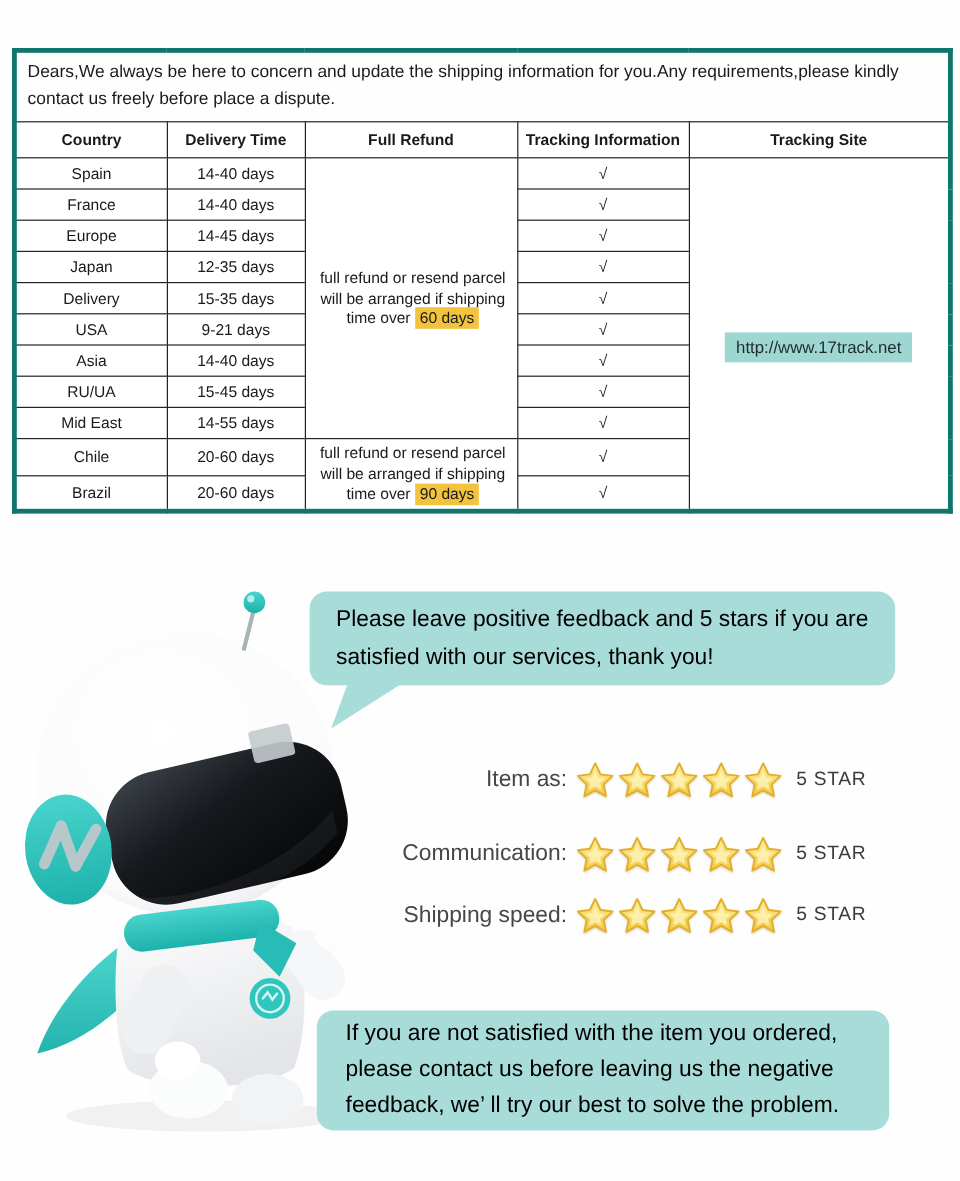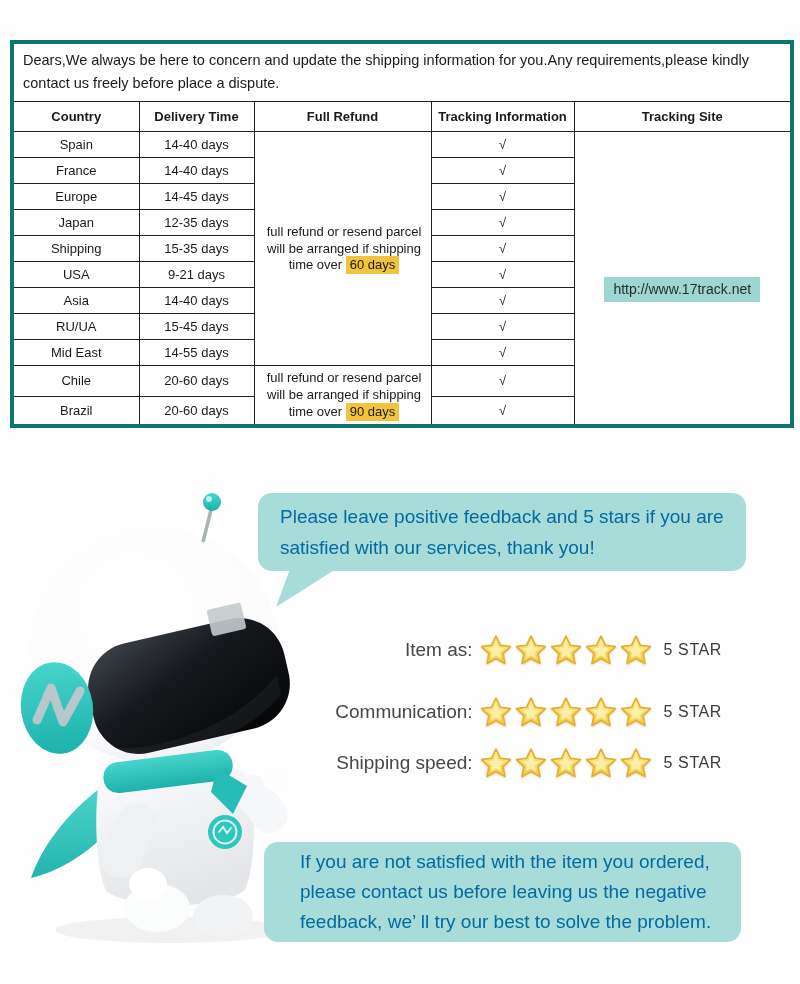--- a/index.html
+++ b/index.html
@@ -35,27 +35,27 @@
     font-size:14px; padding:4px 9px 5px 9px; cursor:pointer;margin-top:22px;
   }
   td.check { font-size:14px; }
 
   
   .hero { position:absolute; left:0; top:410px; width:800px; height:574px; }
 
   .robot { position:absolute; left:5px; top:70px; width:300px; height:470px; }
 
   .bubble {
-    position:absolute; background:#a8dcd9; color:#0369a1;
+    position:absolute; background:#a8dcd9; color:#000000;
     border-radius:14px; font-size:19px;
   }
   .bubble .bline { white-space:nowrap; }
   .bubble-top { left:258px; top:83px; width:488px; padding:8px 0 8px 22px; line-height:31px; }
   .bubble-tail { position:absolute; left:274px; top:159px; width:64px; height:40px; }
-  .bubble-bottom { left:264px; top:432px; width:477px; padding:5px 0 5px 36px; line-height:30px; }
+  .bubble-bottom { left:264px; top:432px; width:477px; padding:5px 0 5px 24px; line-height:30px; }
 
   .rating-row {
     position:absolute; left:330px; width:392px; height:36px;
     display:flex; align-items:center; justify-content:flex-end;
   }
   .rating-row .r-label { font-size:19px; color:#474747; margin-right:7px; white-space:nowrap; }
   .stars { display:flex; align-items:center; }
   .star { width:32px; height:32px; margin-right:3px; filter:drop-shadow(0 1px 1px rgba(120,90,0,.25)); }
   .rating-row .r-value { font-size:16px; color:#3c3c3c; letter-spacing:.6px; margin-left:9px; white-space:nowrap; }
   .row-item  { top:222px; }
@@ -141,21 +141,21 @@
         <td>Europe</td>
         <td>14-45 days</td>
         <td class="check">√</td>
       </tr>
       <tr class="datarow">
         <td>Japan</td>
         <td>12-35 days</td>
         <td class="check">√</td>
       </tr>
       <tr class="datarow">
-        <td>Shipping</td>
+        <td>Delivery</td>
         <td>15-35 days</td>
         <td class="check">√</td>
       </tr>
       <tr class="datarow">
         <td>USA</td>
         <td>9-21 days</td>
         <td class="check">√</td>
       </tr>
       <tr class="datarow">
         <td>Asia</td>

